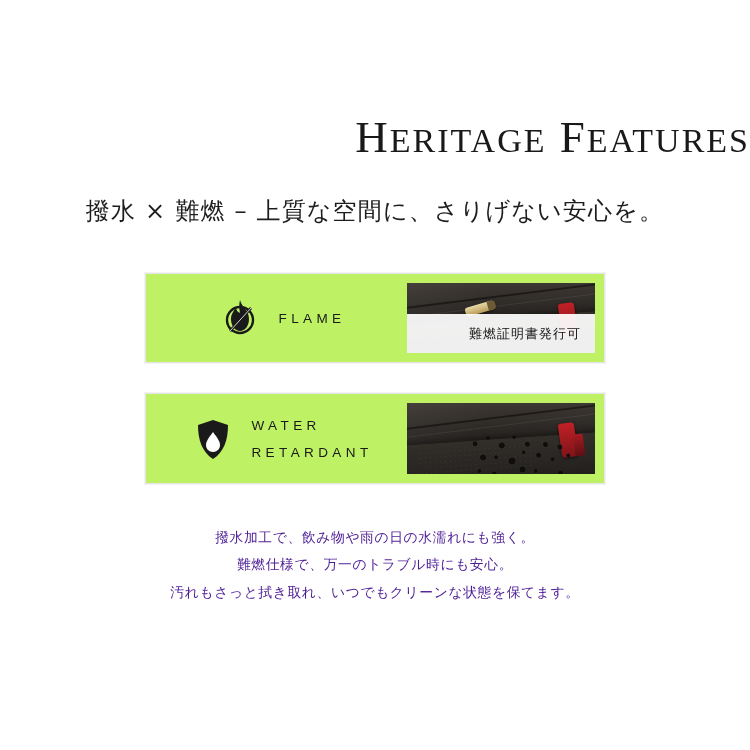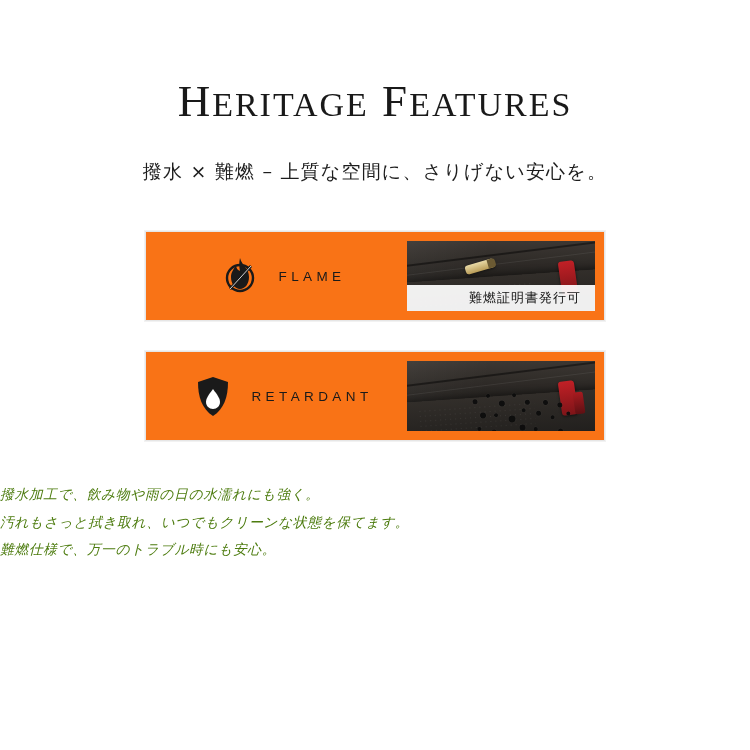--- a/index.html
+++ b/index.html
@@ -16,56 +16,56 @@
   }
   .page {
     position: relative;
     width: 750px;
     height: 750px;
     box-sizing: border-box;
   }
 
   
   .title {
-    text-align: center;
+    text-align: right;
     margin: 0;
-    padding-top: 78px;
+    padding-top: 114px;
     font-family: "Liberation Serif", serif;
     font-size: 45px;
     font-weight: 400;
     letter-spacing: 2px;
     color: #191919;
     line-height: 1.05;
   }
   .title .cap {
     font-size: 45px;
   }
   .title .small {
     font-size: 34px;
   }
 
   .subtitle {
     text-align: center;
     margin: 0;
     padding-top: 34px;
     font-family: "DejaVu Serif", serif;
-    font-size: 19px;
+    font-size: 24px;
     font-weight: 400;
     letter-spacing: 1.2px;
     color: #1d1d1d;
   }
 
   
   .cards {
     margin-top: 46px;
   }
   .card {
     width: 460px;
     margin: 0 auto;
-    background: #f97316;
+    background: #bef264;
     border: 1px solid #e6e6e6;
     box-shadow: 0 0 0 1px #f2f2f2;
     padding: 9px;
     box-sizing: border-box;
     display: flex;
     align-items: stretch;
   }
   .card + .card {
     margin-top: 30px;
   }
@@ -229,42 +229,41 @@
     background: rgba(12,12,12,0.92);
     border-radius: 50%;
     box-shadow: 0 0 1px rgba(255,255,255,0.18);
   }
 
   .photo-caption {
     position: absolute;
     left: 0;
     right: 0;
     bottom: 0;
-    height: 26px;
+    height: 39px;
     background: rgba(255,255,255,0.93);
     color: #111;
     font-family: "DejaVu Serif", serif;
     font-size: 13px;
     letter-spacing: 1px;
     display: flex;
     align-items: center;
     justify-content: center;
     padding-left: 48px;
   }
 
   
   .footer-copy {
     margin-top: 40px;
-    text-align: left;
+    text-align: center;
     font-family: "DejaVu Serif", serif;
     font-size: 13.8px;
     line-height: 2.0;
-    color: #4d7c0f;
+    color: #4c1d95;
     letter-spacing: 0.6px;
-    font-style: italic;
   }
   .footer-copy div { white-space: nowrap; }
 </style>
 </head>
 <body>
 
 <div class="page">
 
   <h1 class="title">
     <span class="cap">H</span><span class="small">ERITAGE</span>
@@ -307,20 +306,21 @@
     <div class="card">
       <div class="card-left">
         <div class="left-row">
           <div class="icon-box">
             <svg width="36" height="44" viewBox="0 0 36 44" aria-hidden="true">
               <path d="M18 2 L33 7 C33 22 29 34 18 41 C7 34 3 22 3 7 Z" fill="#1a1a1a"></path>
               <path d="M18 14 C22.5 20 25 23.5 25 27 C25 31 21.9 34 18 34 C14.1 34 11 31 11 27 C11 23.5 13.5 20 18 14 Z" fill="#ffffff"></path>
             </svg>
           </div>
           <div class="eng-label">
+            <div>WATER</div>
             <div>RETARDANT</div>
           </div>
         </div>
       </div>
       <div class="card-right">
         <div class="photo">
           <div class="seam-a"></div>
           <div class="seam-b"></div>
           <div class="panel"></div>
           <div class="texture"></div>
@@ -354,17 +354,17 @@
             <i style="left:96px;top:28px;width:4px;height:4px"></i>
           </div>
         </div>
       </div>
     </div>
 
   </div>
 
   <div class="footer-copy">
     <div>撥水加工で、飲み物や雨の日の水濡れにも強く。</div>
+    <div>難燃仕様で、万一のトラブル時にも安心。</div>
     <div>汚れもさっと拭き取れ、いつでもクリーンな状態を保てます。</div>
-    <div>難燃仕様で、万一のトラブル時にも安心。</div>
   </div>
 
 </div>
 
 </body></html>

